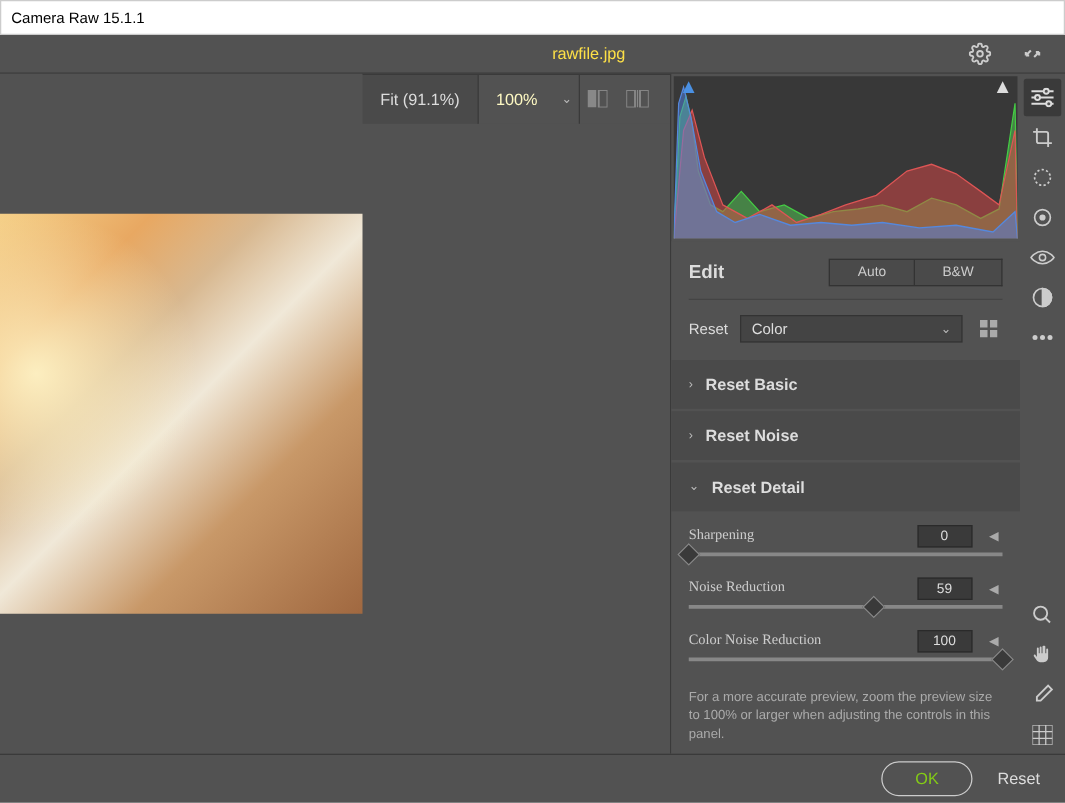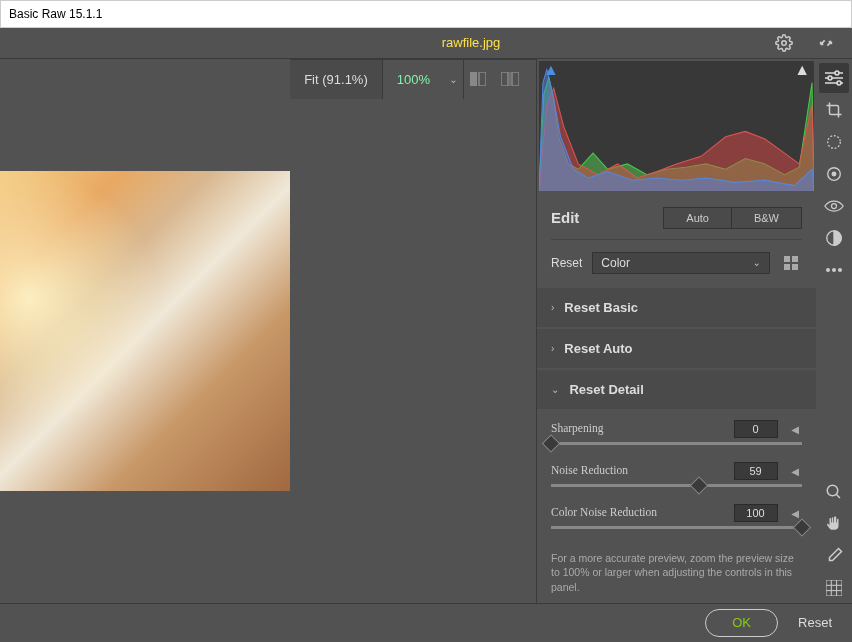--- a/index.html
+++ b/index.html
@@ -10,21 +10,21 @@
 .filename { flex: 1; text-align: center; font-size: 13px; color: #fde047; margin-left: 160px; }
 .topbar-actions { display: flex; gap: 14px; align-items: center; }
 .icon-btn { width: 28px; height: 28px; display: flex; align-items: center; justify-content: center; cursor: pointer; color: #ccc; }
 .main-area { flex: 1; display: flex; }
 .preview-pane { flex: 1; display: flex; flex-direction: row; }
 .preview-image { flex: 1; background: #525252; display: flex; align-items: center; justify-content: center; padding: 0; }
 .image-placeholder { width: 100%; max-width: 530px; height: 320px; background: linear-gradient(135deg, #f5d088 0%, #e8a862 20%, #d8b890 35%, #f0e8d8 50%, #c89868 70%, #a06840 100%); position: relative; overflow: hidden; }
 .image-placeholder::before { content: ''; position: absolute; inset: 0; background: radial-gradient(circle at 10% 40%, rgba(255,245,200,0.9) 0%, transparent 40%); }
 .bottom-bar { height: 40px; background: #525252; display: flex; align-items: center; border-top: 1px solid #3a3a3a; }
 .fit-label { padding: 0 14px; font-size: 13px; color: #ddd; background: #4a4a4a; height: 100%; display: flex; align-items: center; border-right: 1px solid #3a3a3a; }
-.zoom-val { padding: 0 14px; font-size: 13px; color: #86efac; height: 100%; display: flex; align-items: center; }
+.zoom-val { padding: 0 14px; font-size: 13px; color: #fef9c3; height: 100%; display: flex; align-items: center; }
 .zoom-dd { width: 20px; height: 100%; display: flex; align-items: center; justify-content: center; cursor: pointer; border-right: 1px solid #3a3a3a; }
 .bottom-spacer { flex: 1; }
 .bottom-icons { display: flex; gap: 4px; padding-right: 12px; }
 .side-panel { width: 280px; background: #525252; display: flex; flex-direction: column; border-left: 1px solid #3a3a3a; }
 .histogram { height: 130px; background: #383838; position: relative; margin: 2px; }
 .histogram svg { width: 100%; height: 100%; }
 .hist-markers { position: absolute; top: 0; left: 0; right: 0; display: flex; justify-content: space-between; padding: 0 4px; }
 .edit-panel { flex: 1; background: #525252; overflow-y: auto; padding: 0 14px; }
 .edit-header { display: flex; align-items: center; padding: 14px 0 10px; border-bottom: 1px solid #444; }
 .edit-title { font-size: 15px; font-weight: 600; flex: 1; }
@@ -50,21 +50,21 @@
 .tool-spacer { flex: 1; }
 .footer { height: 46px; background: #525252; display: flex; align-items: center; justify-content: flex-end; padding: 0 20px; gap: 20px; border-top: 1px solid #3a3a3a; }
 .ok-btn { height: 28px; padding: 0 26px; background: transparent; border: 1.5px solid #ccc; border-radius: 14px; color: #84cc16; font-size: 13px; cursor: pointer; }
 .reset-btn { background: none; border: none; color: #ddd; font-size: 13px; cursor: pointer; }
 .chev { font-size: 10px; color: #bbb; }
 </style>
 </head>
 <body>
 
 <div class="titlebar">
-  <span>Basic Raw 15.1.1</span>
+  <span>Camera Raw 15.1.1</span>
 </div>
 
 <div class="app">
   <div class="topbar">
     <div class="filename">rawfile.jpg</div>
     <div class="topbar-actions">
       <div class="icon-btn">
         <svg width="18" height="18" viewBox="0 0 24 24" fill="none" stroke="currentColor" stroke-width="2">
             <circle cx="12" cy="12" r="3"></circle>
             <path d="M19.4 15a1.65 1.65 0 0 0 .33 1.82l.06.06a2 2 0 1 1-2.83 2.83l-.06-.06a1.65 1.65 0 0 0-1.82-.33 1.65 1.65 0 0 0-1 1.51V21a2 2 0 0 1-4 0v-.09a1.65 1.65 0 0 0-1-1.51 1.65 1.65 0 0 0-1.82.33l-.06.06a2 2 0 1 1-2.83-2.83l.06-.06a1.65 1.65 0 0 0 .33-1.82 1.65 1.65 0 0 0-1.51-1H3a2 2 0 0 1 0-4h.09a1.65 1.65 0 0 0 1.51-1 1.65 1.65 0 0 0-.33-1.82l-.06-.06a2 2 0 1 1 2.83-2.83l.06.06a1.65 1.65 0 0 0 1.82.33h0a1.65 1.65 0 0 0 1-1.51V3a2 2 0 0 1 4 0v.09a1.65 1.65 0 0 0 1 1.51 1.65 1.65 0 0 0 1.82-.33l.06-.06a2 2 0 1 1 2.83 2.83l-.06.06a1.65 1.65 0 0 0-.33 1.82v0a1.65 1.65 0 0 0 1.51 1H21a2 2 0 0 1 0 4h-.09a1.65 1.65 0 0 0-1.51 1z"></path>
@@ -143,21 +143,21 @@
               </svg>
           </div>
         </div>
 
         <div class="collap-row">
           <span class="chev">›</span>
           <span class="collap-label">Reset Basic</span>
         </div>
         <div class="collap-row">
           <span class="chev">›</span>
-          <span class="collap-label">Reset Auto</span>
+          <span class="collap-label">Reset Noise</span>
         </div>
         <div class="collap-row">
           <span class="chev">⌄</span>
           <span class="collap-label">Reset Detail</span>
         </div>
 
         <div class="detail-section">
           <div class="slider-row">
             <div class="slider-head">
               <span class="slider-label">Sharpening</span>

